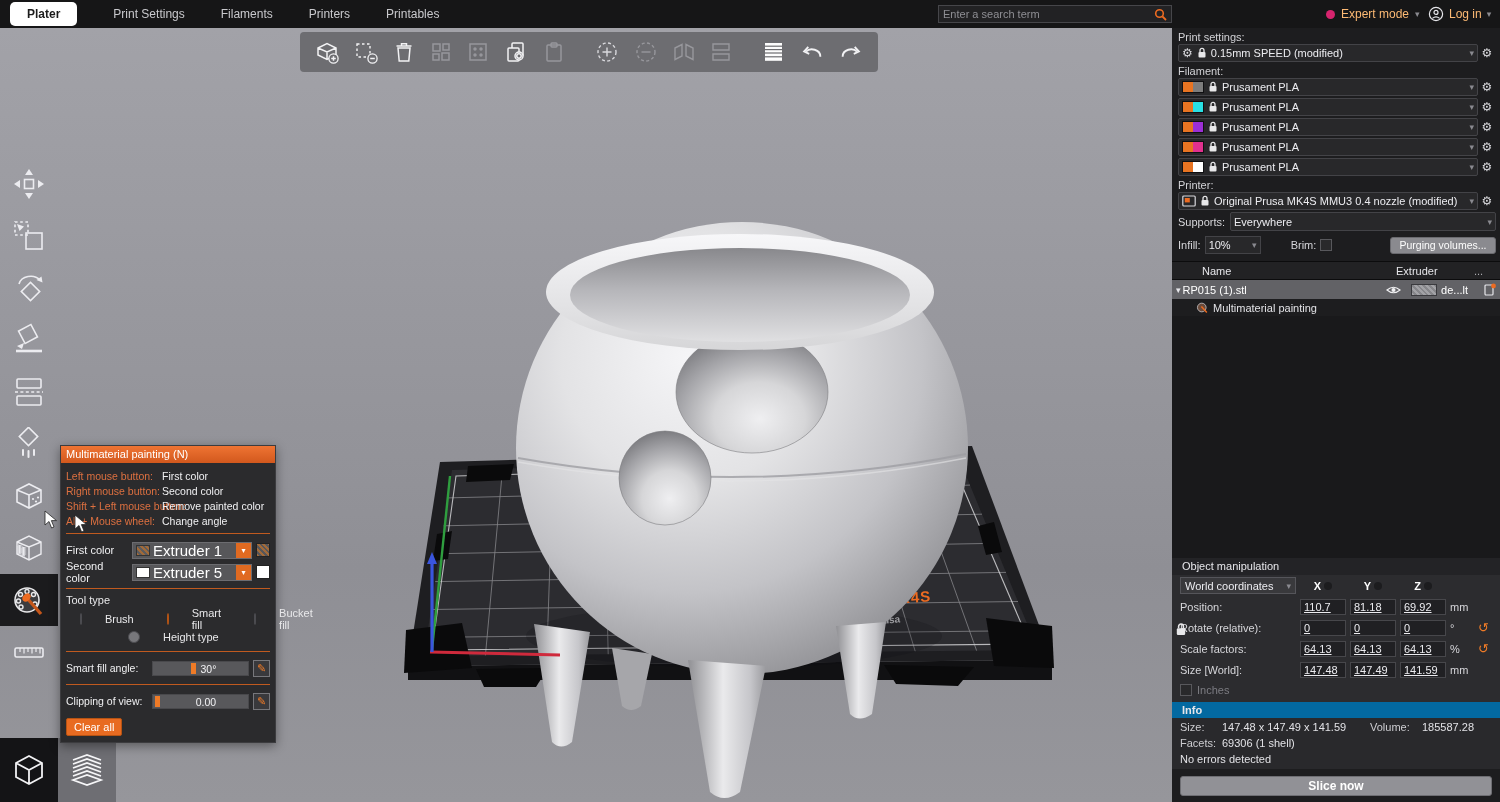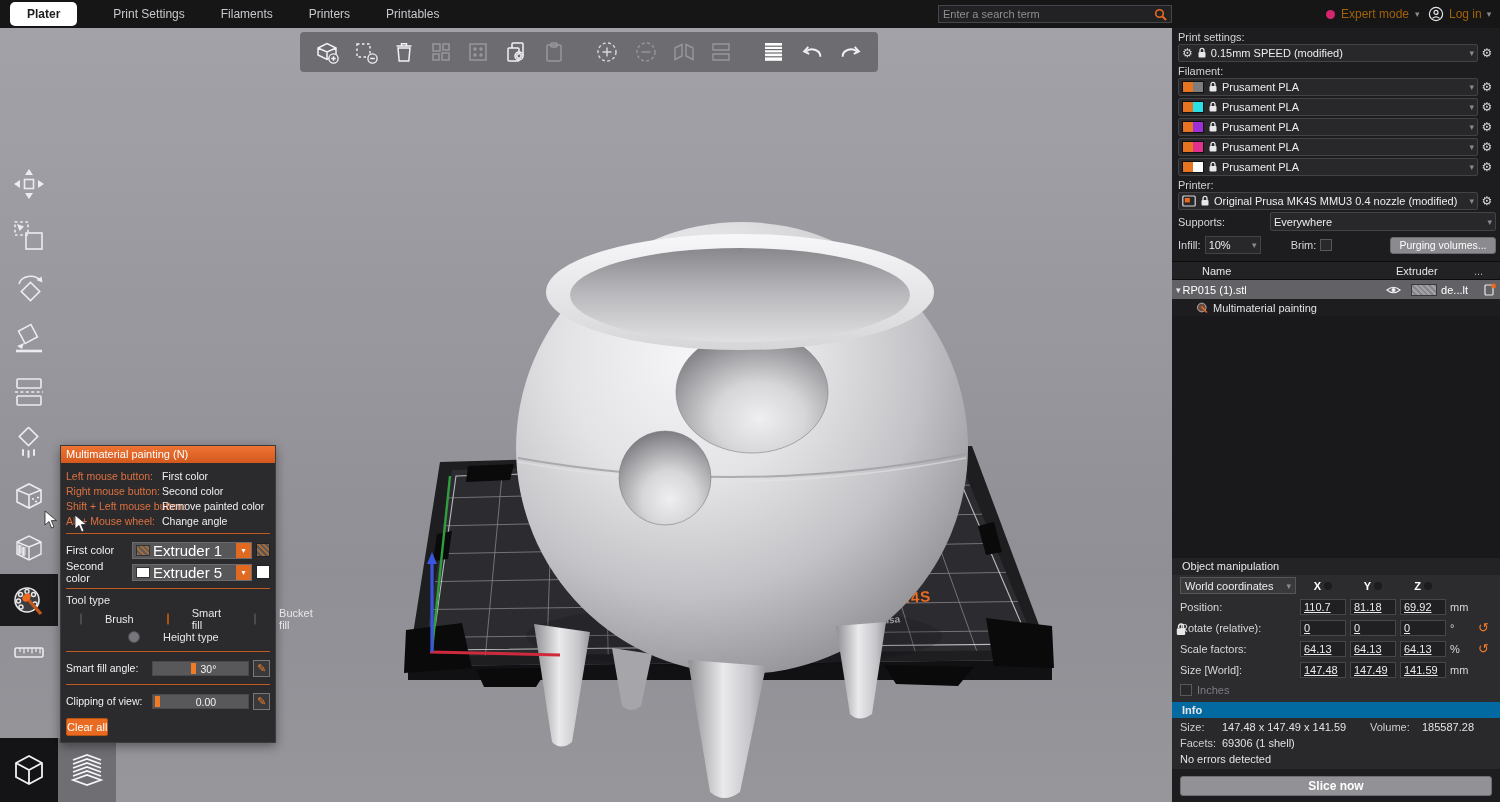--- a/index.html
+++ b/index.html
@@ -10,21 +10,21 @@
   
   #topbar { position:absolute; left:0; top:0; width:1500px; height:28px;
             background:#161617; display:flex; align-items:center; }
   .tab { color:#c9c9cd; font-size:12px; margin-right:36px; white-space:nowrap; cursor:default; }
   .tab.active { background:#fff; color:#1c1c1c; border-radius:5px; padding:5px 17px; margin-left:10px; font-weight:bold; }
   #searchwrap { position:absolute; left:938px; top:5px; width:234px; height:18px;
                 background:#222224; border:1px solid #46464a; display:flex; align-items:center; padding:0 4px; }
   #searchwrap span { flex:1; color:#8f8f94; font-size:11px; }
   .mode { position:absolute; left:1326px; top:0; height:28px; display:flex; align-items:center; gap:6px; }
   .dot { width:9px; height:9px; border-radius:50%; }
-  .modetext { color:#a16207; font-size:12px; }
+  .modetext { color:#fdba74; font-size:12px; }
   .chev { color:#8a8a90; font-size:9px; }
   .login { position:absolute; left:1428px; top:0; height:28px; display:flex; align-items:center; gap:5px; }
 
   
   #viewport { position:absolute; left:0; top:28px; width:1172px; height:774px;
               background:linear-gradient(#a2a2a8, #8f8f95 70%, #96969b); overflow:hidden; }
   #scene { position:absolute; left:0; top:0; width:1172px; height:774px; }
 
   
   #tooltop { position:absolute; left:300px; top:4px; width:578px; height:40px;
@@ -67,38 +67,38 @@
   .radio.sel { background:#ef7b27; border-color:#b65313; }
   .trow { display:flex; align-items:center; gap:23px; height:18px; }
   .slider-row { display:flex; align-items:center; height:22px; gap:4px; }
   .slabel { width:82px; font-size:10.5px; color:#f0f0f2; }
   .strack { position:relative; flex:1; height:15px; background:#58585b; border:1px solid #49494c; }
   .shandle { position:absolute; top:1px; width:5px; height:11px; background:#ef7b27; }
   .sval { position:absolute; top:1px; font-size:10.5px; color:#f2f2f4; }
   .editbox { width:17px; height:17px; border:1px solid #77777b; display:flex; align-items:center;
              justify-content:center; color:#ef7b27; font-size:11px; background:#39393c; }
   .clearbtn { display:inline-block; margin-top:6px; background:#e8username6b21; background:#e86b21;
-              border:1px solid #b65313; color:#fff; padding:2px 0; border-radius:2px; font-size:11px; }
+              border:1px solid #b65313; color:#fff; padding:2px 7px; border-radius:2px; font-size:11px; }
 
   
   #rightpanel { position:absolute; left:1172px; top:28px; width:328px; height:774px;
                 background:#1d1d1f; display:flex; flex-direction:column; font-size:11px; color:#d6d6da; }
   .rp-pad { padding:2px 4px 0 6px; }
   .seclabel { height:14px; line-height:14px; color:#d2d2d6; }
   .cline { display:flex; align-items:center; margin-bottom:2px; }
   .combo { flex:1; height:18px; background:#28282a; border:1px solid #434347; border-radius:2px;
            display:flex; align-items:center; padding:0 3px; gap:4px; min-width:0; }
   .combo .label { flex:1; color:#ececf0; font-size:11px; white-space:nowrap; overflow:hidden; }
   .gearbtn { width:18px; text-align:center; color:#d8d8dc; font-size:12px; }
   .fsw { width:22px; height:12px; display:flex; border:1px solid #101012; }
   .fsw i { display:block; height:100%; }
   .fsw .c1 { width:11px; }
   .fsw .c2 { width:11px; }
   .lockicon { flex:0 0 auto; }
-  .suprow { display:flex; align-items:center; margin-top:2px;gap:40px; }
+  .suprow { display:flex; align-items:center; margin-top:2px; }
   .suprow .combo { height:19px; }
   .infrow { display:flex; align-items:center; margin-top:5px; gap:4px; }
   .smallcombo { width:56px; height:18px; background:#28282a; border:1px solid #434347;
                 display:flex; align-items:center; padding:0 3px; color:#ececf0; }
   .checkbox { width:12px; height:12px; background:#29292b; border:1px solid #58585c; }
   .pvbtn { margin-left:auto; width:106px; height:17px; background:#8a8a8f; border:1px solid #6a6a6f;
            border-radius:3px; color:#fdfdfd; font-size:10.5px; text-align:center; line-height:15px; }
   
   #objhdr { margin-top:7px; height:19px; background:#222224; border-top:1px solid #0c0c0d;
             border-bottom:1px solid #0c0c0d; display:flex; align-items:center; color:#e6e6ea; }

